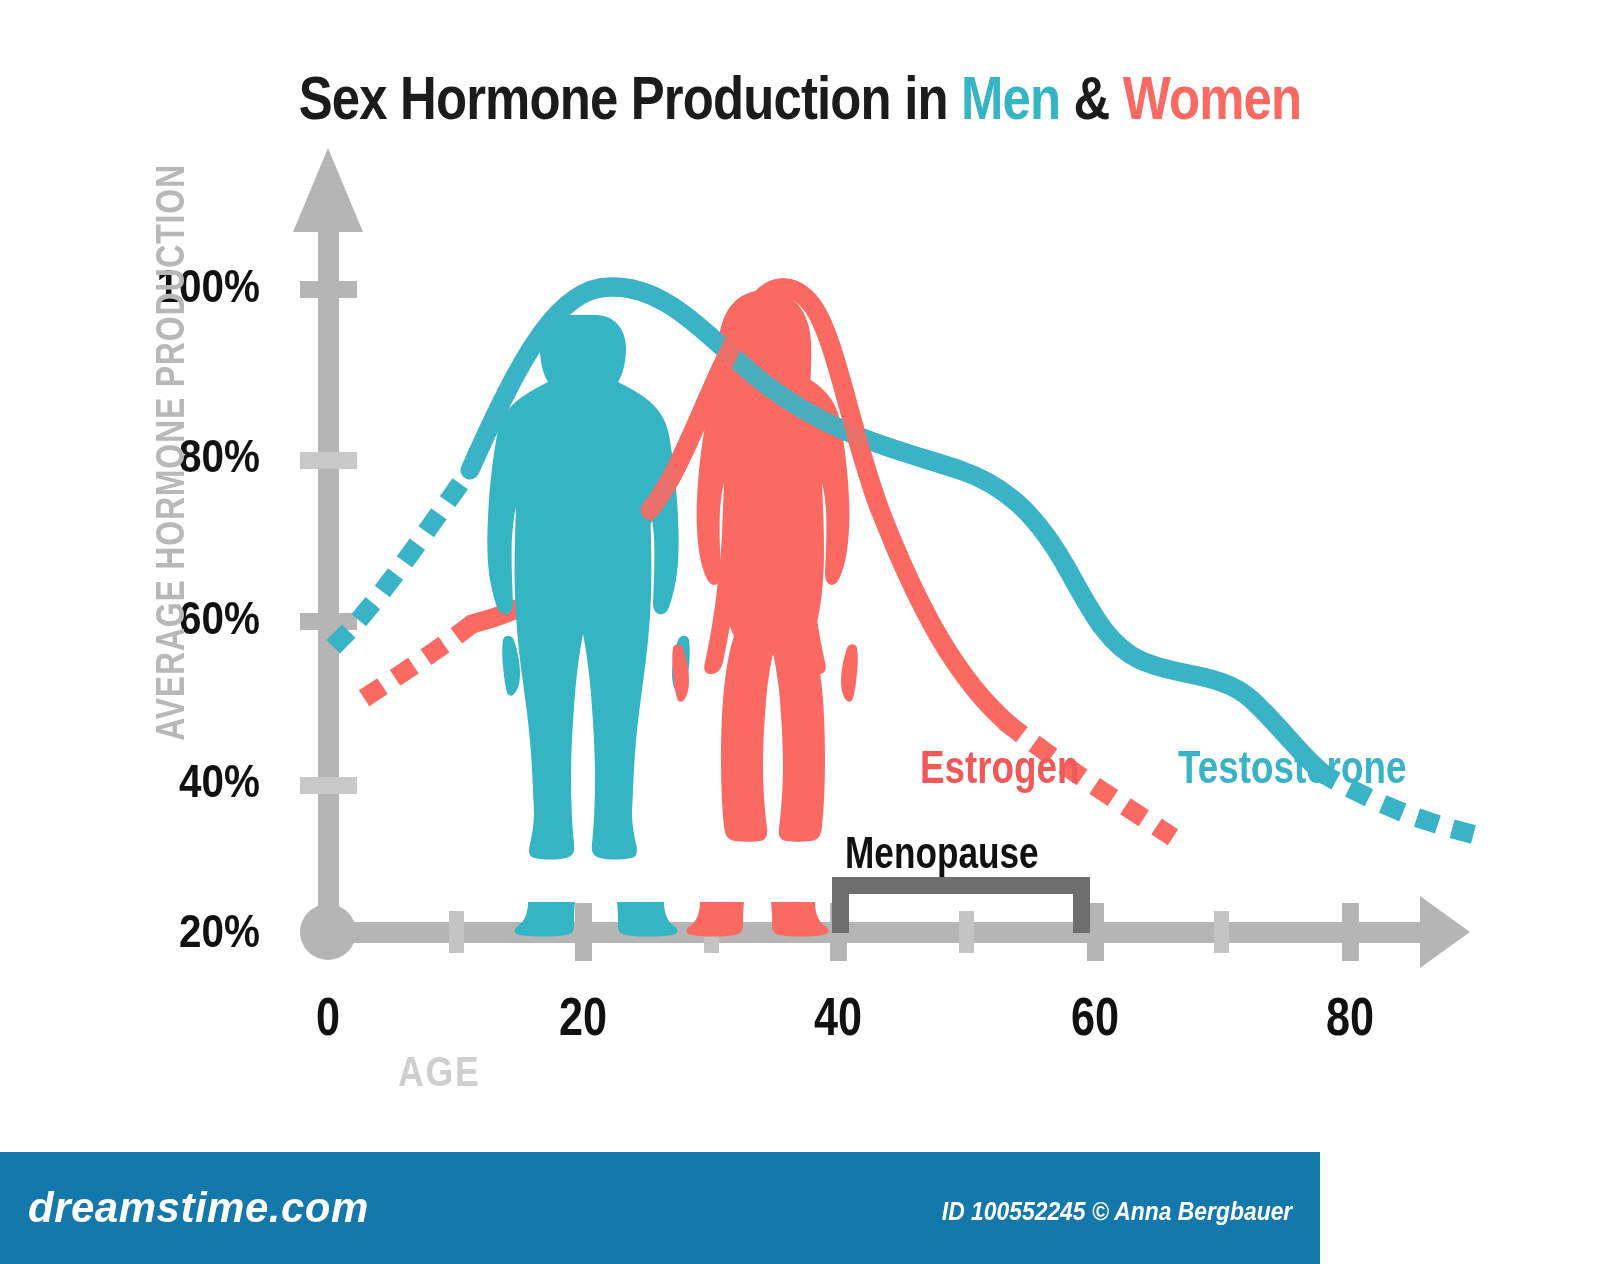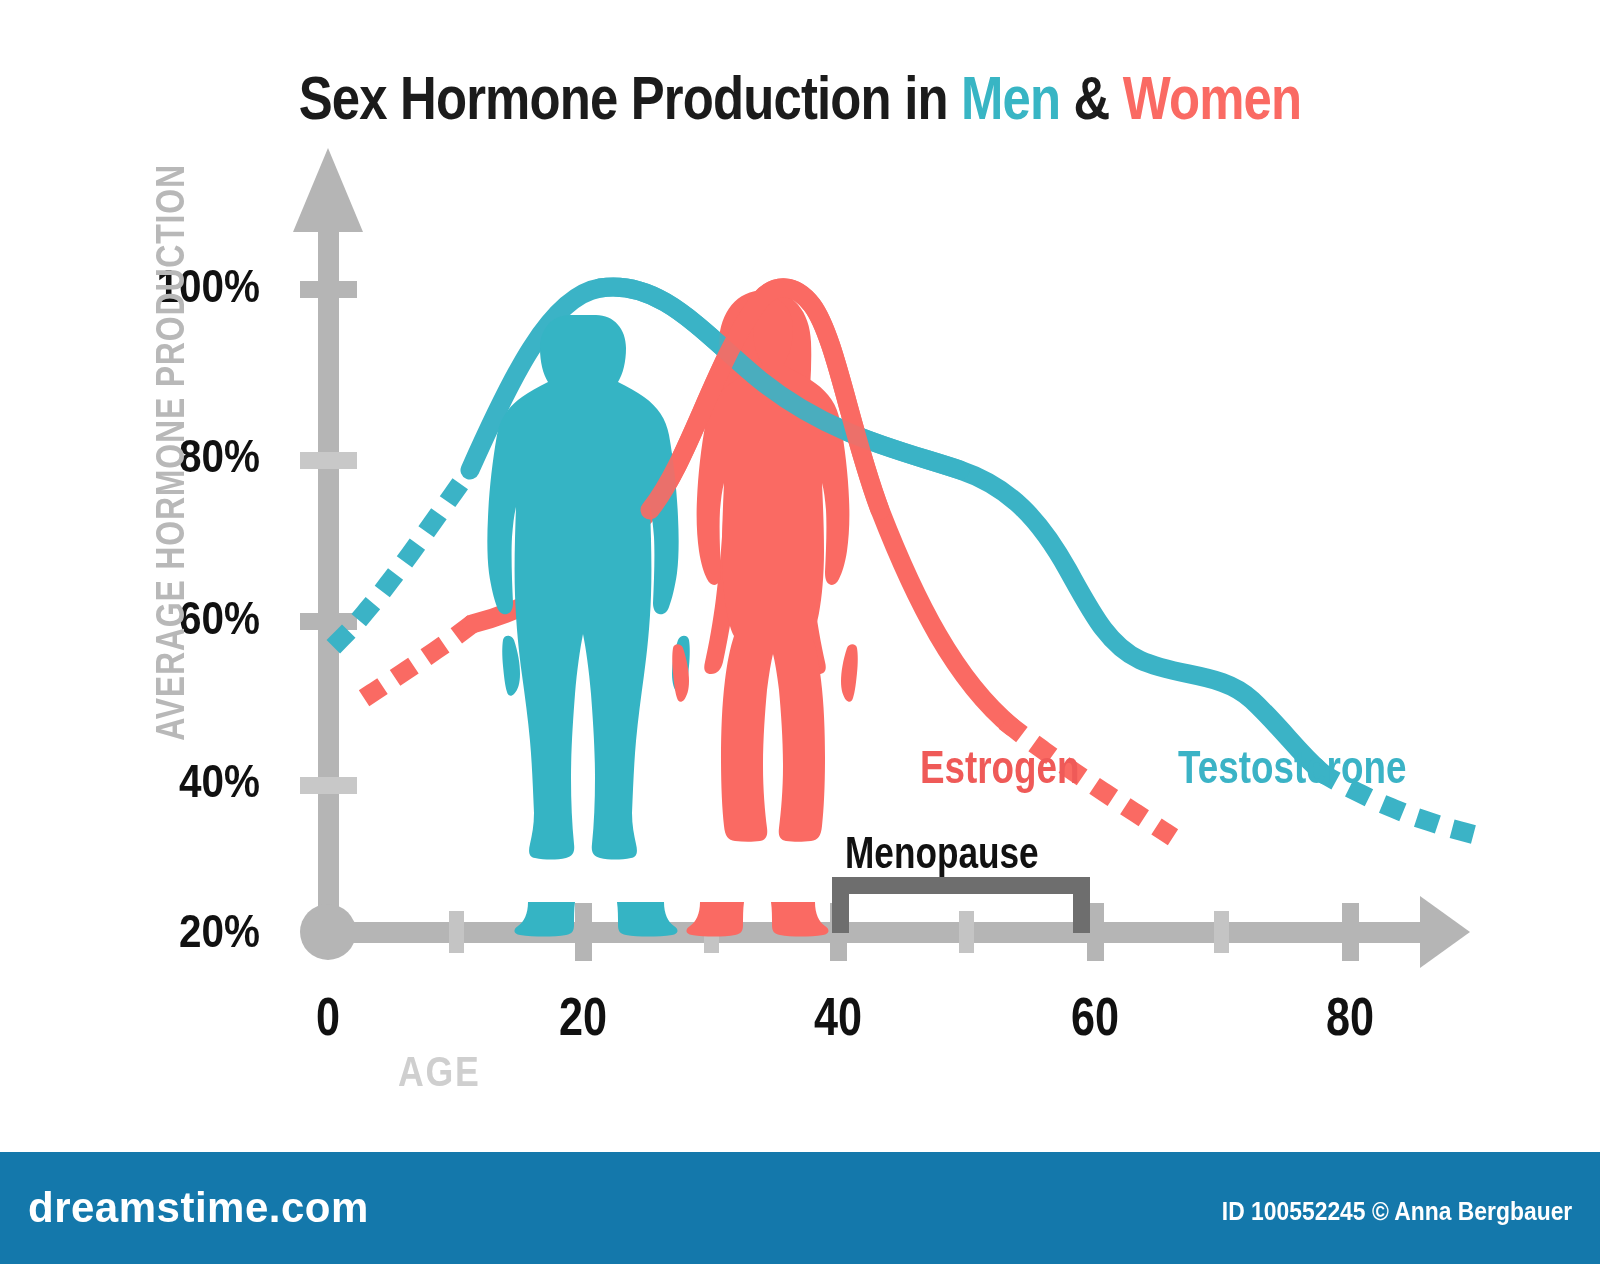--- a/index.html
+++ b/index.html
@@ -50,22 +50,23 @@
   .serieslabel.testosterone{left:1178px;top:740px;color:#3bb3c6;}
 
   .menolabel{
     position:absolute;left:845px;top:828px;
     font-weight:700;font-size:44px;color:#111;white-space:nowrap;
     transform:scaleX(.80);transform-origin:0 50%;
   }
 
   
   .footer{
-    position:absolute;left:0;top:1152px;width:1600px;height:112px;
+    position:absolute;left:0;top:1152px;width:1320px;height:112px;
     background:#1478ab;
+    font-style:italic;
   }
   .footer .brand{
     position:absolute;left:28px;top:32px;
     color:#fff;font-size:42px;font-weight:700;letter-spacing:.5px;
     font-family:"Liberation Sans",sans-serif;
   }
   .footer .credit{
     position:absolute;right:28px;top:44px;
     color:#fff;font-size:26px;font-weight:700;white-space:nowrap;
     transform:scaleX(.88);transform-origin:100% 50%;

